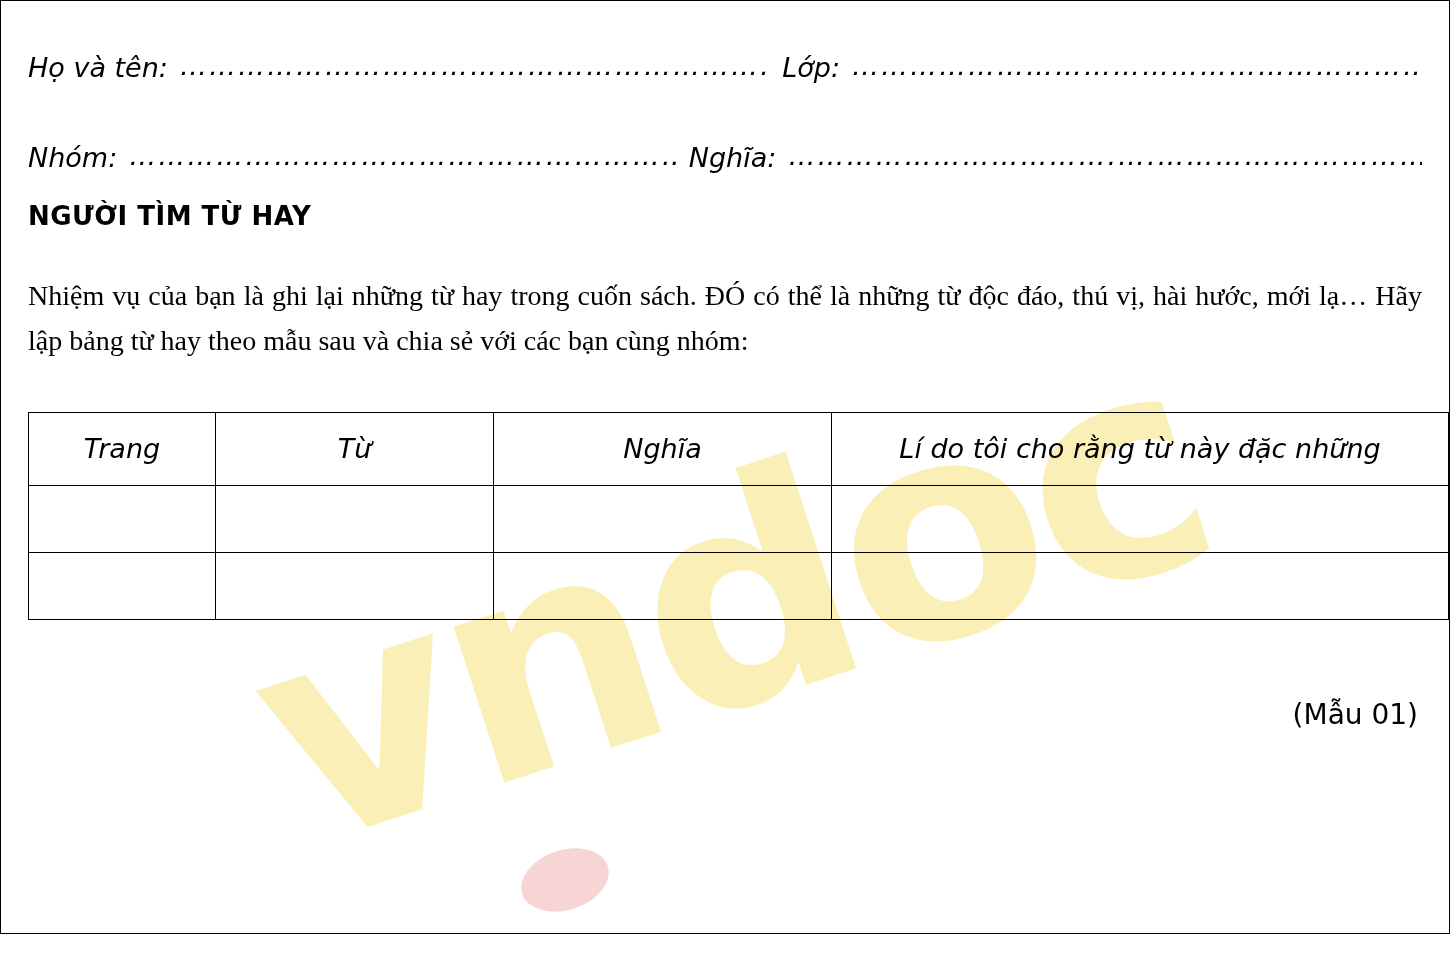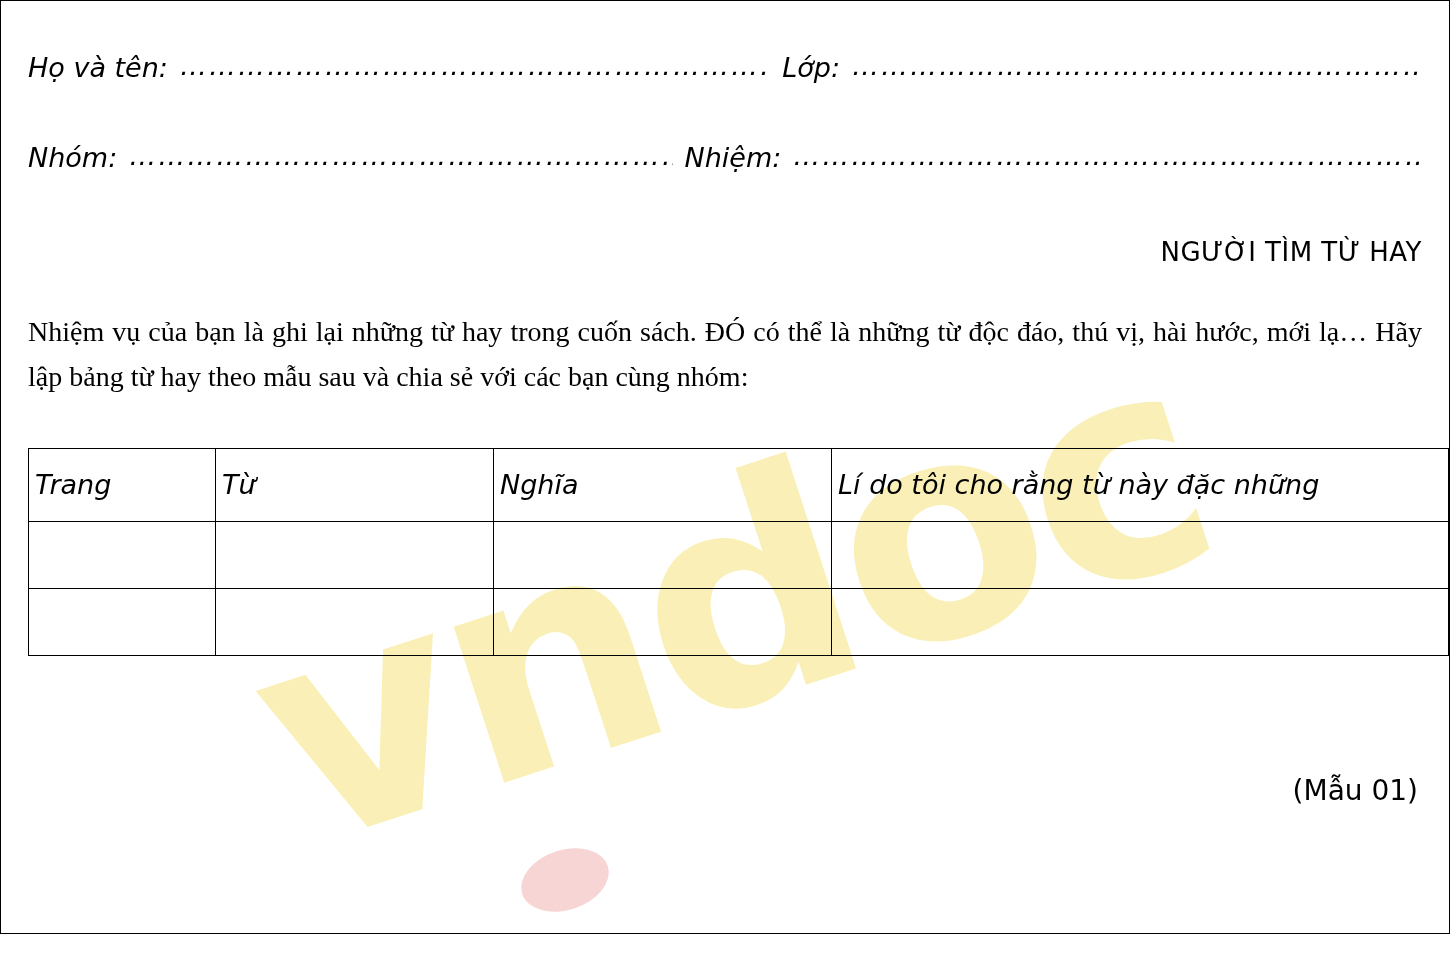--- a/index.html
+++ b/index.html
@@ -97,25 +97,25 @@
     letter-spacing: 2px;
     position: relative;
     top: -2px;
   }
   .dots-b { flex: 1 1 auto; }
   .dots-c { flex: 0 0 570px; }
   .dots-d { flex: 1 1 auto; }
   .gap { flex: 0 0 12px; }
 
   .title {
-    text-align: right;
-    font-weight: normal;
+    text-align: left;
+    font-weight: bold;
     font-size: 26px;
     font-family: "DejaVu Sans", sans-serif;
-    margin-top: 66px;
+    margin-top: 30px;
     letter-spacing: 0.5px;
   }
 
   .para {
     margin-top: 42px;
     font-size: 28px;
     line-height: 1.62;
     font-family: Liberation Serif, serif;
     text-align: justify;
     text-align-last: left;
@@ -127,32 +127,32 @@
     border-collapse: collapse;
     width: 1368px;
     table-layout: fixed;
   }
   table.tbl td {
     border: 1px solid #000000;
     height: 66px;
     font-style: italic;
     font-size: 27px;
     font-family: "DejaVu Sans", sans-serif;
-    text-align: left;
+    text-align: center;
     vertical-align: middle;
     padding: 0 6px;
   }
   table.tbl tr.head td { height: 72px; }
   .c1 { width: 174px; }
   .c2 { width: 265px; }
   .c3 { width: 325px; }
   .c4 { width: 604px; }
 
   .footer {
-    margin-top: 118px;
+    margin-top: 78px;
     text-align: right;
     font-size: 28px;
     font-family: "DejaVu Sans", sans-serif;
     padding-right: 4px;
   }
 </style>
 </head>
 <body>
 
 <div class="page">
@@ -173,21 +173,21 @@
       <span class="lbl">Lớp:</span>
       <span class="gap"></span>
       <span class="dots dots-c">……………………………………………………………………..</span>
     </div>
 
     <div class="line-row row2">
       <span class="lbl">Nhóm:</span>
       <span class="gap"></span>
       <span class="dots dots-b">……………………………….…………………………….</span>
       <span class="gap"></span>
-      <span class="lbl">Nhiệm:</span>
+      <span class="lbl">Nghĩa:</span>
       <span class="gap"></span>
       <span class="dots dots-d">…………………………….….…………….……………………….</span>
     </div>
 
     <div class="title">NGƯỜI TÌM TỪ HAY</div>
 
     <div class="para">Nhiệm vụ của bạn là ghi lại những từ hay trong cuốn sách. ĐÓ có thể là những từ độc đáo, thú vị, hài hước, mới lạ…  Hãy lập bảng từ hay theo mẫu sau và chia sẻ với các bạn cùng nhóm:</div>
 
     <table class="tbl">
       <tbody>

